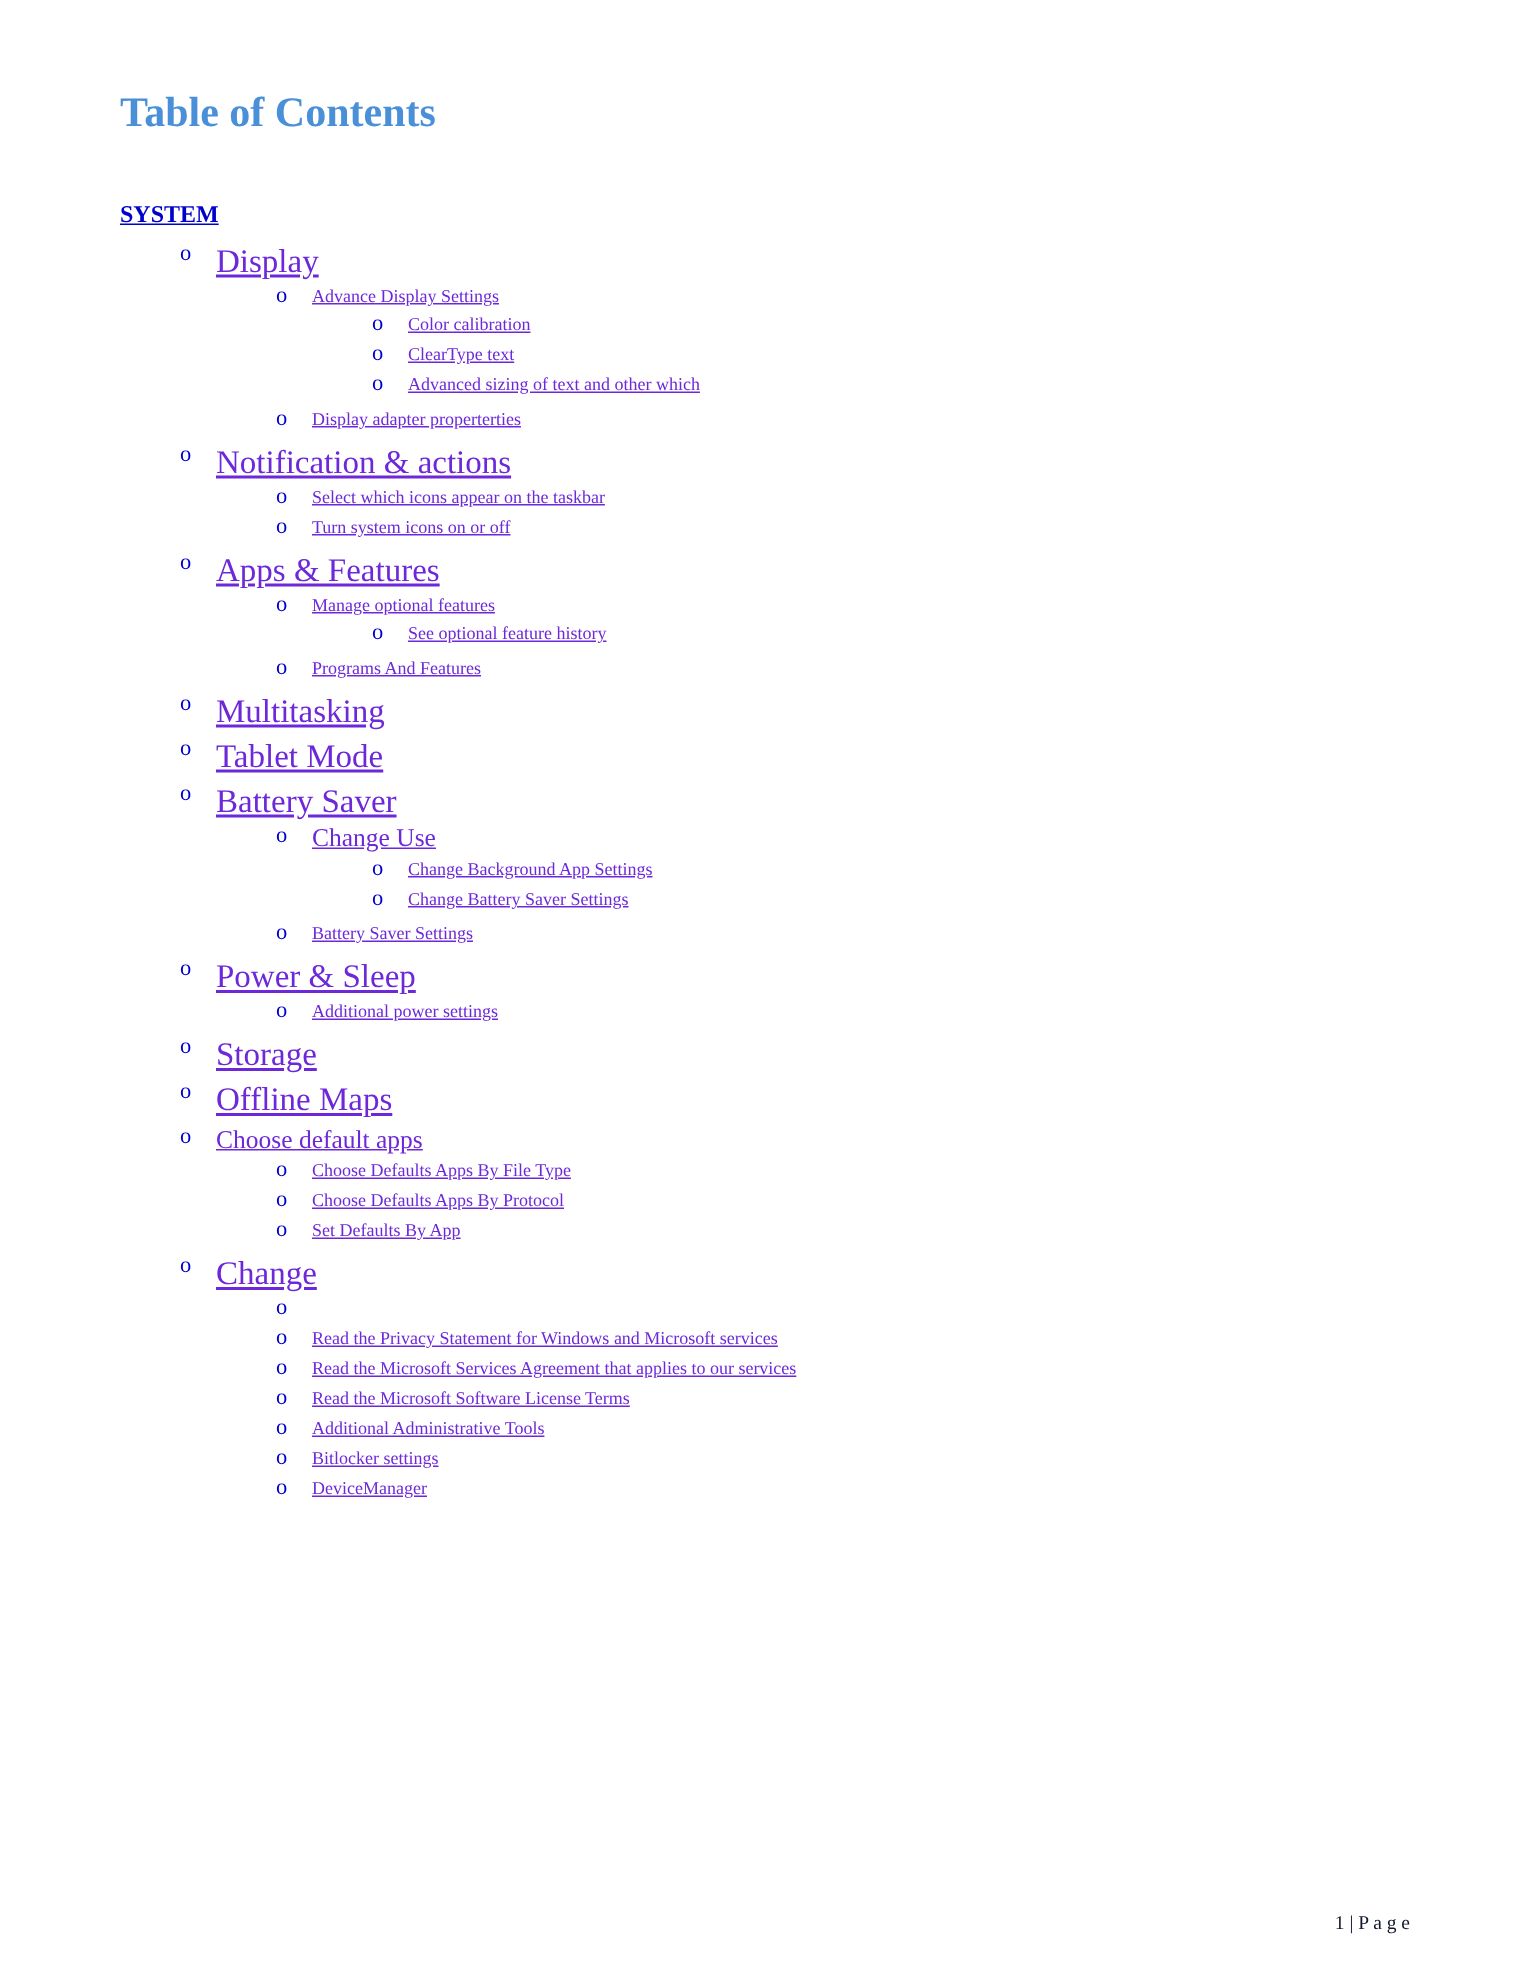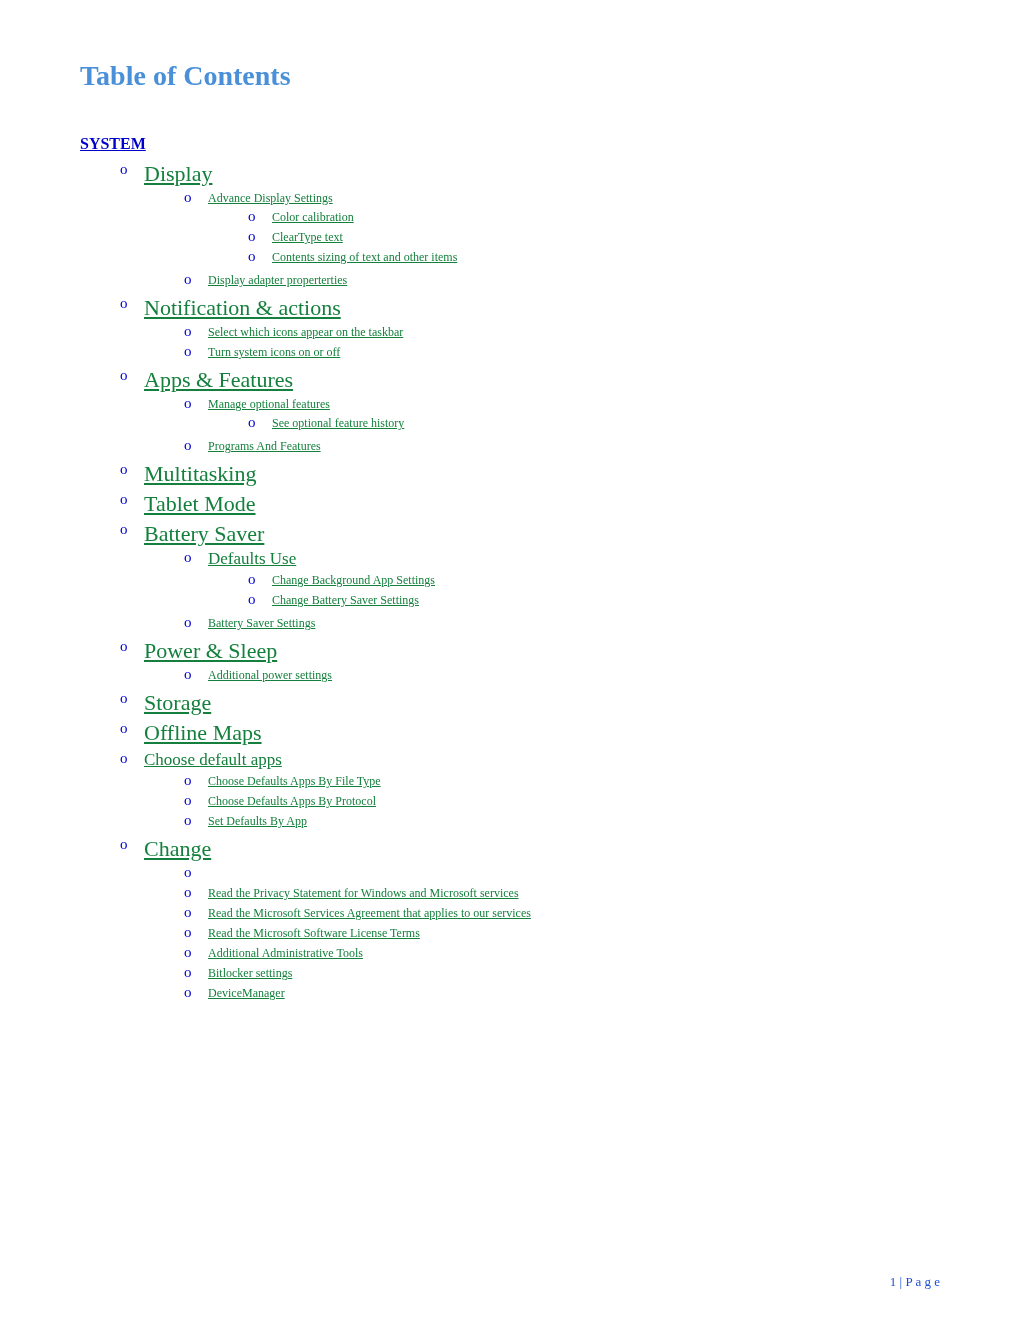--- a/index.html
+++ b/index.html
@@ -31,21 +31,21 @@
       text-decoration: underline;
       margin-bottom: 8px;
       font-family: 'Times New Roman', Times, serif;
     }
     .toc-list {
       list-style: none;
       padding: 0;
       margin: 0;
     }
     .toc-list a {
-      color: #15803d;
+      color: #6d28d9;
       text-decoration: underline;
       font-family: 'Times New Roman', Times, serif;
     }
     
     .level1 {
       margin-left: 40px;
       margin-bottom: 2px;
     }
     .level1 > li {
       margin-bottom: 4px;
@@ -94,21 +94,21 @@
       font-size: 17px;
     }
     .small-link {
       font-size: 12px;
     }
 
     .page-footer {
       position: absolute;
       bottom: 30px;
       right: 80px;
-      color: #1d4ed8;
+      color: #0f172a;
       font-size: 13px;
       font-family: 'Times New Roman', Times, serif;
     }
   </style>
 </head>
 <body>
 
 <h1 class="page-title">Table of Contents</h1>
 
 <div>
@@ -124,21 +124,21 @@
                   <li>
                     <span class="bullet">o</span>
                     <div><a href="#" class="small-link">Color calibration</a></div>
                   </li>
                   <li>
                     <span class="bullet">o</span>
                     <div><a href="#" class="small-link">ClearType text</a></div>
                   </li>
                   <li>
                     <span class="bullet">o</span>
-                    <div><a href="#" class="small-link">Contents sizing of text and other items</a></div>
+                    <div><a href="#" class="small-link">Advanced sizing of text and other which</a></div>
                   </li>
                 </ul></div>
             </li>
             <li>
               <span class="bullet">o</span>
               <div><a href="#" class="small-link">Display adapter properterties</a></div>
             </li>
           </ul></div>
       </li>
       <li>
@@ -178,21 +178,21 @@
       </li>
       <li>
         <span class="bullet">o</span>
         <div><a href="#" class="large-link">Tablet Mode</a></div>
       </li>
       <li>
         <span class="bullet">o</span>
         <div><a href="#" class="large-link">Battery Saver</a><ul class="toc-list level2">
             <li>
               <span class="bullet">o</span>
-              <div><a href="#" class="medium-link">Defaults Use</a><ul class="toc-list level3">
+              <div><a href="#" class="medium-link">Change Use</a><ul class="toc-list level3">
                   <li>
                     <span class="bullet">o</span>
                     <div><a href="#" class="small-link">Change Background App Settings</a></div>
                   </li>
                   <li>
                     <span class="bullet">o</span>
                     <div><a href="#" class="small-link">Change Battery Saver Settings</a></div>
                   </li>
                 </ul></div>
             </li>

